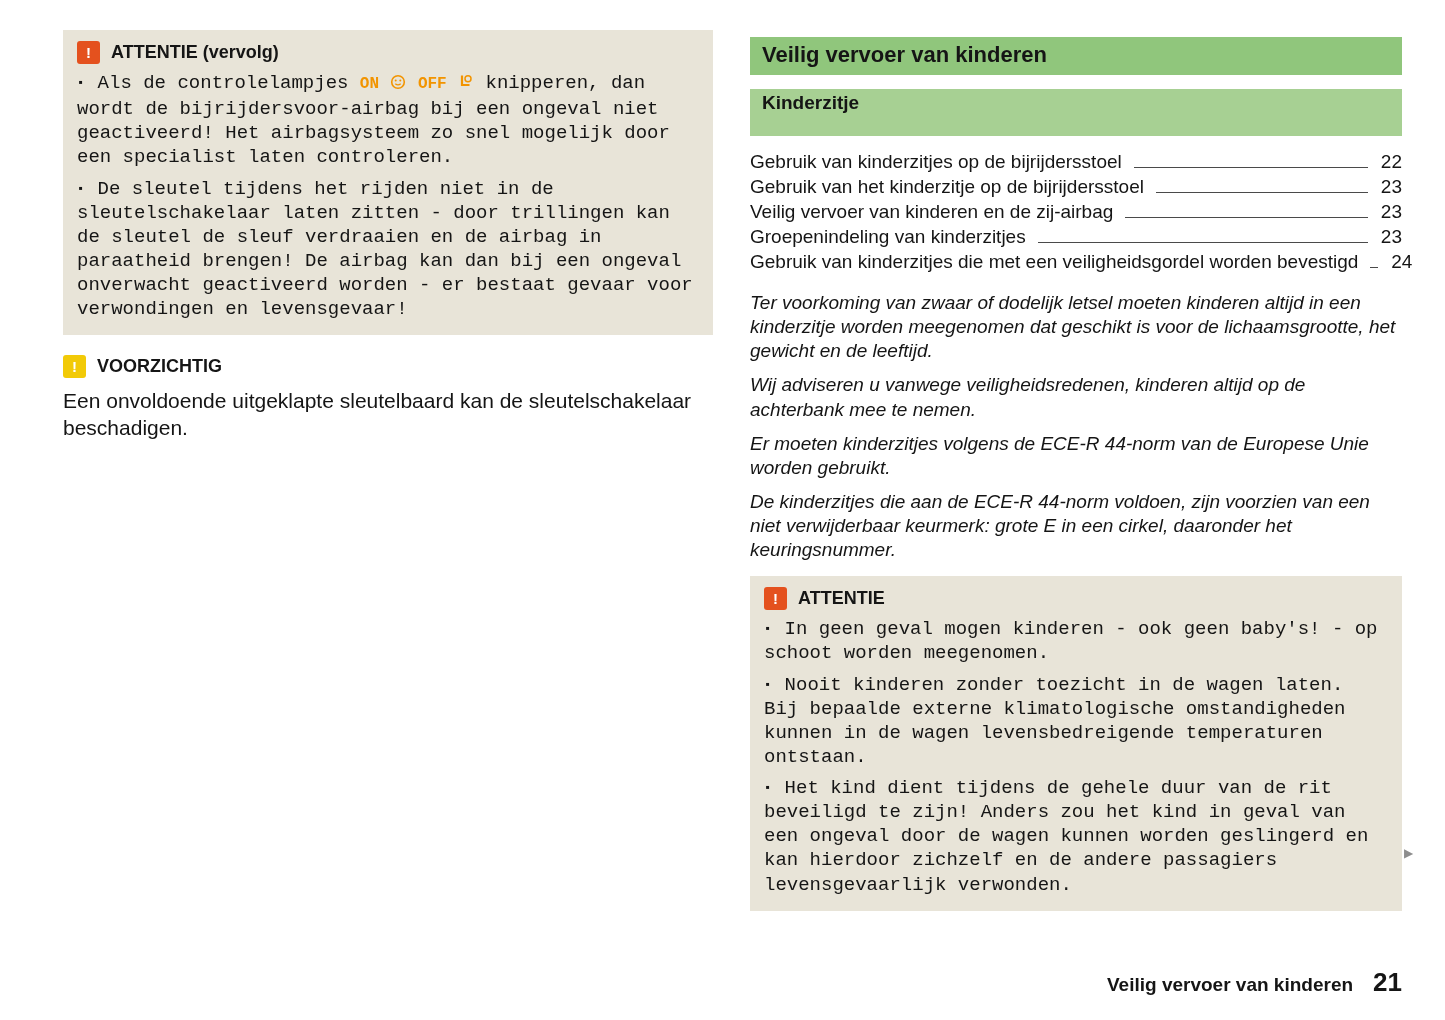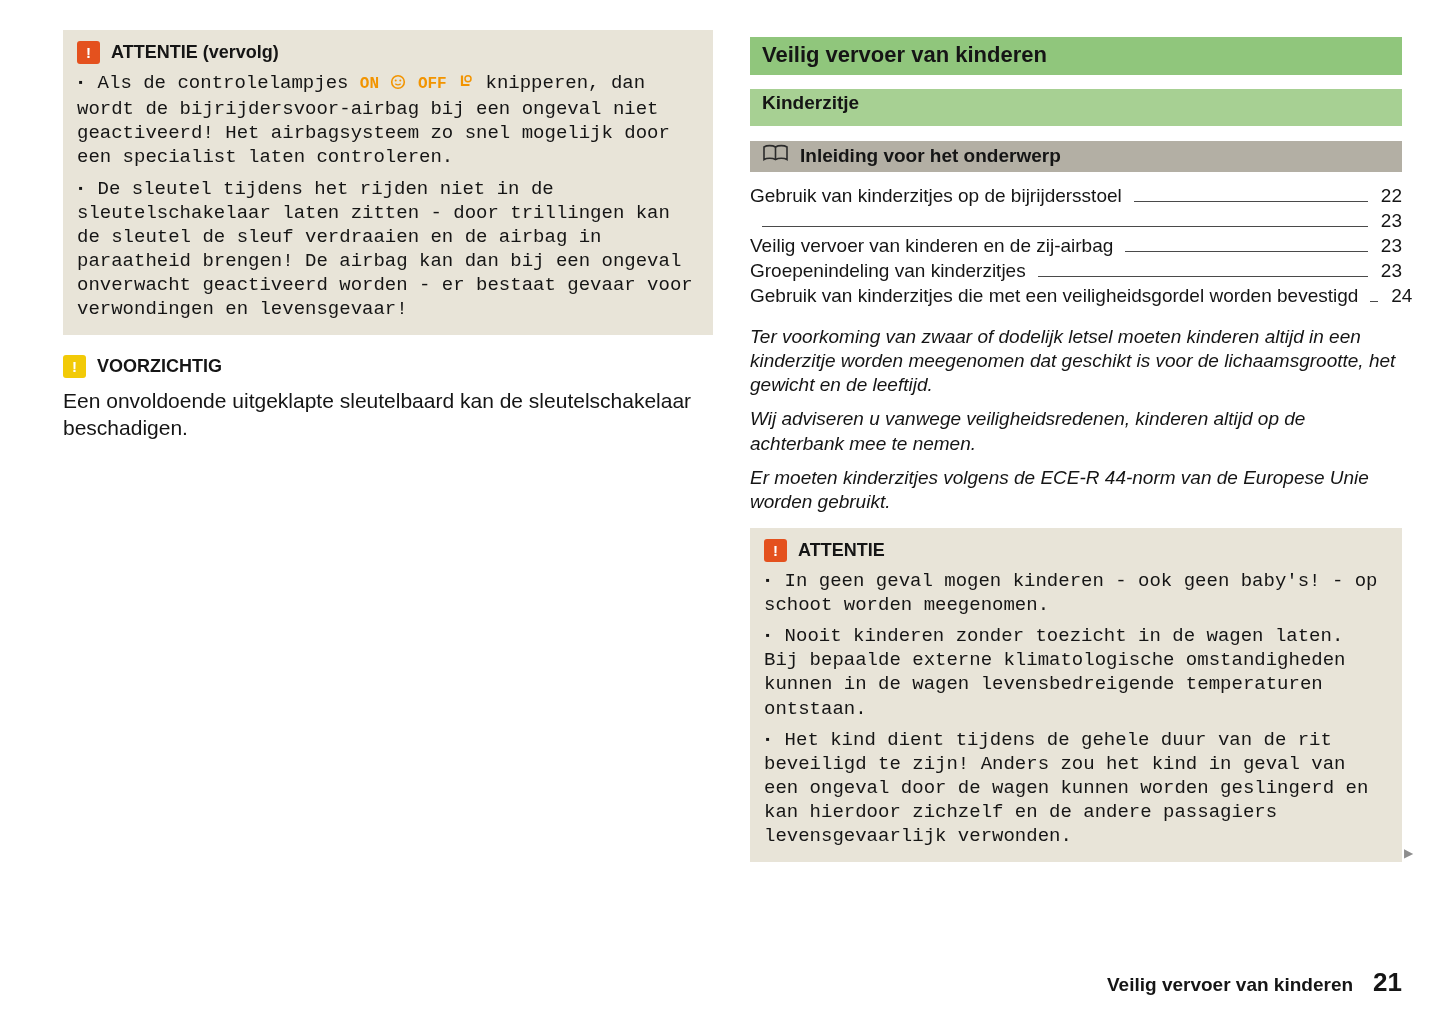--- a/index.html
+++ b/index.html
@@ -37,21 +37,21 @@
   .caution-section { margin-top: 20px; }
   .caution-text { font-size: 21px; line-height: 1.27; }
 
   
   .bar-title {
     background: #90c67c; font-size: 22px; font-weight: bold;
     padding: 5px 12px 7px 12px; margin-bottom: 14px;
   }
   .bar-sub {
     background: #a7d093; font-size: 19px; font-weight: bold;
-    padding: 3px 12px 12px 12px; margin-bottom: 15px;
+    padding: 3px 12px 22px 12px; margin-bottom: 15px;
   }
   .bar-topic {
     background: #b3afa4; font-size: 19px; font-weight: bold;
     padding: 3px 12px 5px 12px; margin-bottom: 13px;
     display: flex; align-items: center; gap: 11px;
   }
   .bar-topic svg { flex: 0 0 auto; }
 
   .intro { font-size: 19px; line-height: 1.27; margin-bottom: 9px; }
 
@@ -125,36 +125,30 @@
   </div>
 
 </div>
 
 <div class="right-col">
 
   <div class="bar-title">Veilig vervoer van kinderen</div>
 
   <div class="bar-sub">Kinderzitje</div>
 
-  <div class="bar-topic">
-    <span><svg width="27" height="18" viewBox="0 0 27 18">
-          <path d="M13.5 3 C10.5 1.2 4.8 1.2 2 3 L2 15.5 C4.8 13.8 10.5 13.8 13.5 15.5 C16.5 13.8 22.2 13.8 25 15.5 L25 3 C22.2 1.2 16.5 1.2 13.5 3 Z" fill="none" stroke="#2b2b2b" stroke-width="1.6"></path>
-          <path d="M13.5 3 L13.5 15.5" stroke="#2b2b2b" stroke-width="1.6"></path>
-        </svg></span>
-    <span>Inleiding voor het onderwerp</span>
-  </div>
 
 
   <div class="toc">
     <div class="toc-row">
       <span class="toc-label">Gebruik van kinderzitjes op de bijrijdersstoel</span>
       <span class="toc-leader"></span>
       <span class="toc-page">22</span>
     </div>
     <div class="toc-row">
+      <span class="toc-label">Gebruik van het kinderzitje op de bijrijdersstoel</span>
       <span class="toc-leader"></span>
       <span class="toc-page">23</span>
     </div>
     <div class="toc-row">
       <span class="toc-label">Veilig vervoer van kinderen en de zij-airbag</span>
       <span class="toc-leader"></span>
       <span class="toc-page">23</span>
     </div>
     <div class="toc-row">
       <span class="toc-label">Groepenindeling van kinderzitjes</span>
@@ -164,20 +158,21 @@
     <div class="toc-row">
       <span class="toc-label">Gebruik van kinderzitjes die met een veiligheidsgordel worden bevestigd</span>
       <span class="toc-leader"></span>
       <span class="toc-page">24</span>
     </div>
   </div>
 
   <p class="para">Ter voorkoming van zwaar of dodelijk letsel moeten kinderen altijd in een kinderzitje worden meegenomen dat geschikt is voor de lichaamsgrootte, het gewicht en de leeftijd.</p>
   <p class="para">Wij adviseren u vanwege veiligheidsredenen, kinderen altijd op de achterbank mee te nemen.</p>
   <p class="para">Er moeten kinderzitjes volgens de ECE-R 44-norm van de Europese Unie worden gebruikt.</p>
+  <p class="para">De kinderzitjes die aan de ECE-R 44-norm voldoen, zijn voorzien van een niet verwijderbaar keurmerk: grote E in een cirkel, daaronder het keuringsnummer.</p>
 
   <div class="warn-box">
     <div class="warn-head right-attn-title">
       <span class="warn-icon red">!</span>
       <span>ATTENTIE</span>
     </div>
     <p class="wpara">
       <span class="bullet">▪</span>
       <span>In geen geval mogen kinderen - ook geen baby's! - op schoot worden meegenomen.</span>
     </p>

